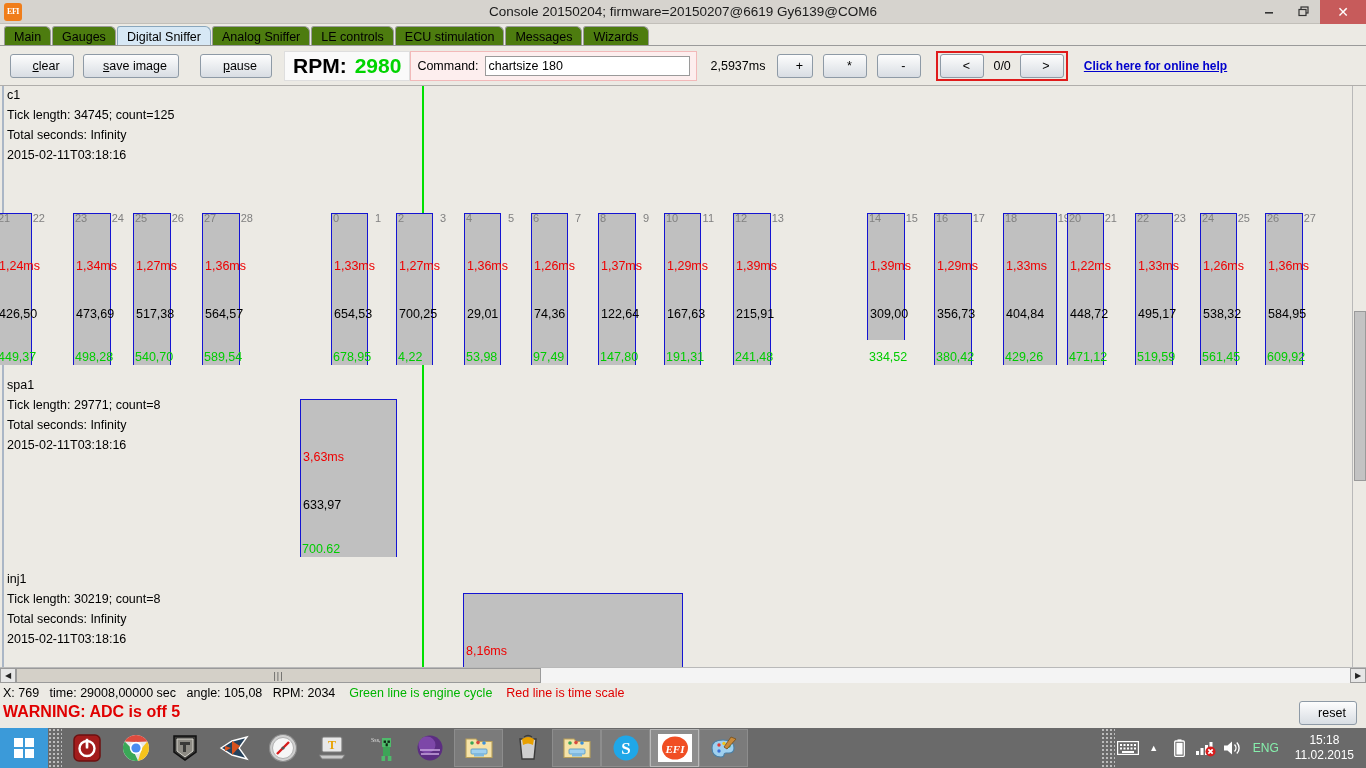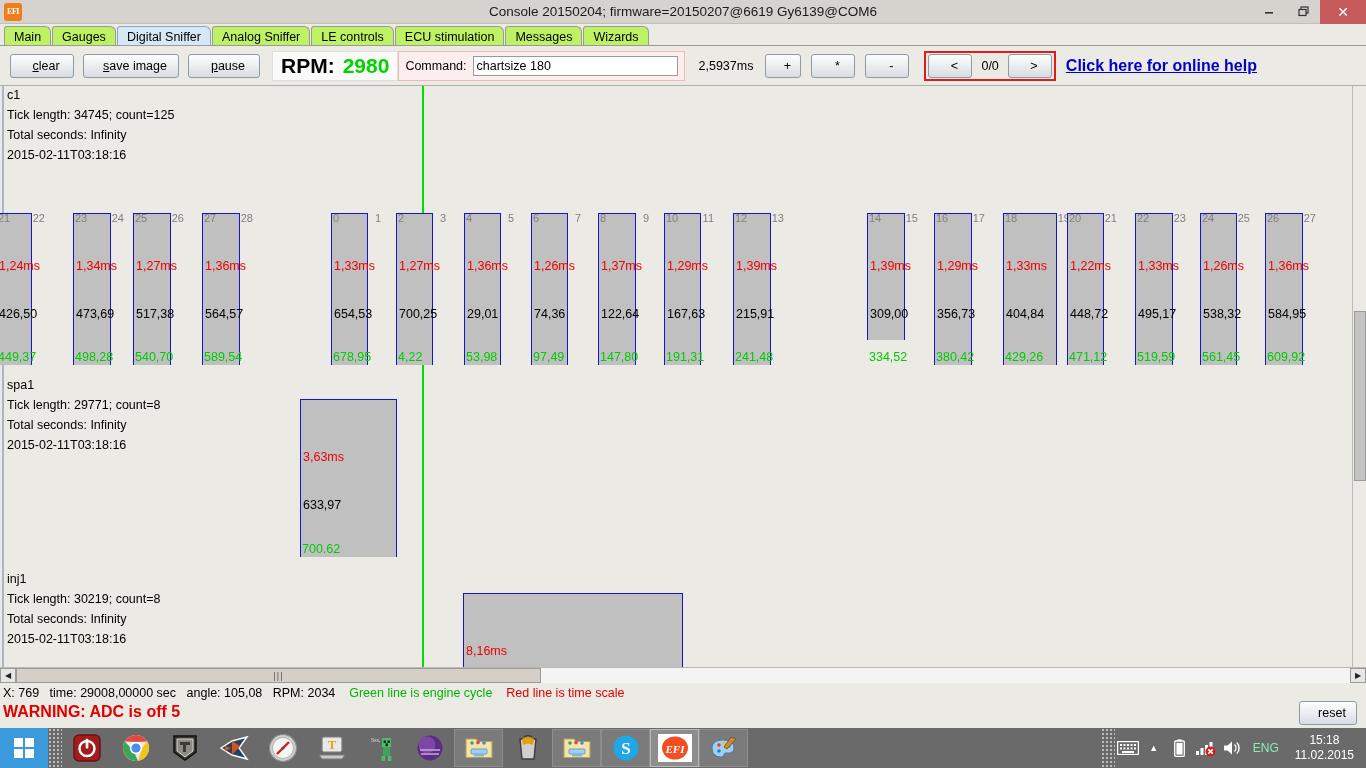--- a/index.html
+++ b/index.html
@@ -36,21 +36,21 @@
   .win-btn.close { width:46px; background:#c75b5b; color:#fff; font-size:14px; }
 
   
   .tabstrip {
     position:absolute; left:0; top:24px; width:1366px; height:22px;
     background:#eceae4; display:flex; align-items:flex-end; padding-left:4px;
   }
   .tab {
     height:20px; padding:0 9px; margin-right:1px;
     display:flex; align-items:center; font-size:12.5px; color:#000;
-    background:#bef264;
+    background:#4d7c0f;
     border:1px solid #9a9a9a; border-bottom:none;
     border-radius:3px 6px 0 0;
     position:relative;
   }
   .tab.active { background:#d7e8f5; border-color:#8aa7bd; }
   .tabstrip-line {
     position:absolute; left:0; top:45px; width:1366px; height:1px; background:#9a9a9a;
   }
 
   
@@ -61,21 +61,21 @@
   .btn {
     border:1px solid #8e9aa6;
     background:linear-gradient(#fdfdfd, #d8dde3);
     border-radius:3px; font-size:12.5px; color:#000;
     display:flex; align-items:center; justify-content:center;
     height:24px; cursor:pointer;padding-left:8px;
   }
   .btn u { text-decoration:underline; }
   #clear-btn  { width:64px; margin-left:10px; }
   #save-btn   { width:96px; margin-left:9px; }
-  #pause-btn  { width:72px; margin-left:9px; }
+  #pause-btn  { width:72px; margin-left:21px; }
 
   .rpm-box {
     margin-left:12px; height:30px; display:flex; align-items:center;
     background:#fafafa; padding:0 8px; border:1px solid #dedede;justify-content:space-between;
   }
   .rpm-label { font-size:21px; font-weight:bold; color:#000; }
   .rpm-value { font-size:21px; font-weight:bold; color:#00d400; margin-left:8px; }
 
   .cmd-box {
     height:30px; display:flex; align-items:center;
@@ -93,21 +93,21 @@
   #star-btn { width:44px; margin-left:10px; }
   #minus-btn{ width:44px; margin-left:10px; }
   .nav-group {
     margin-left:15px; height:30px; display:flex; align-items:center;
     border:2px solid #e01b1b; padding:0 2px; gap:0;
   }
   #nav-prev { width:44px; }
   #nav-next { width:44px; }
   .nav-count { font-size:12.5px; color:#000; padding:0 9px; }
   .help-link {
-    margin-left:10px; font-size:16px; color:#0000cc;
+    margin-left:16px; font-size:12px; color:#0000cc;
     text-decoration:underline; font-weight:bold; cursor:pointer;
   }
 
   
   .canvas-wrap {
     position:absolute; left:0; top:85px; width:1366px; height:582px;
     background:#eceae4; border-top:1px solid #b0aeab;
     overflow:hidden;
   }
   .canvas-inner { position:absolute; left:0; top:0; width:1366px; height:582px; }

